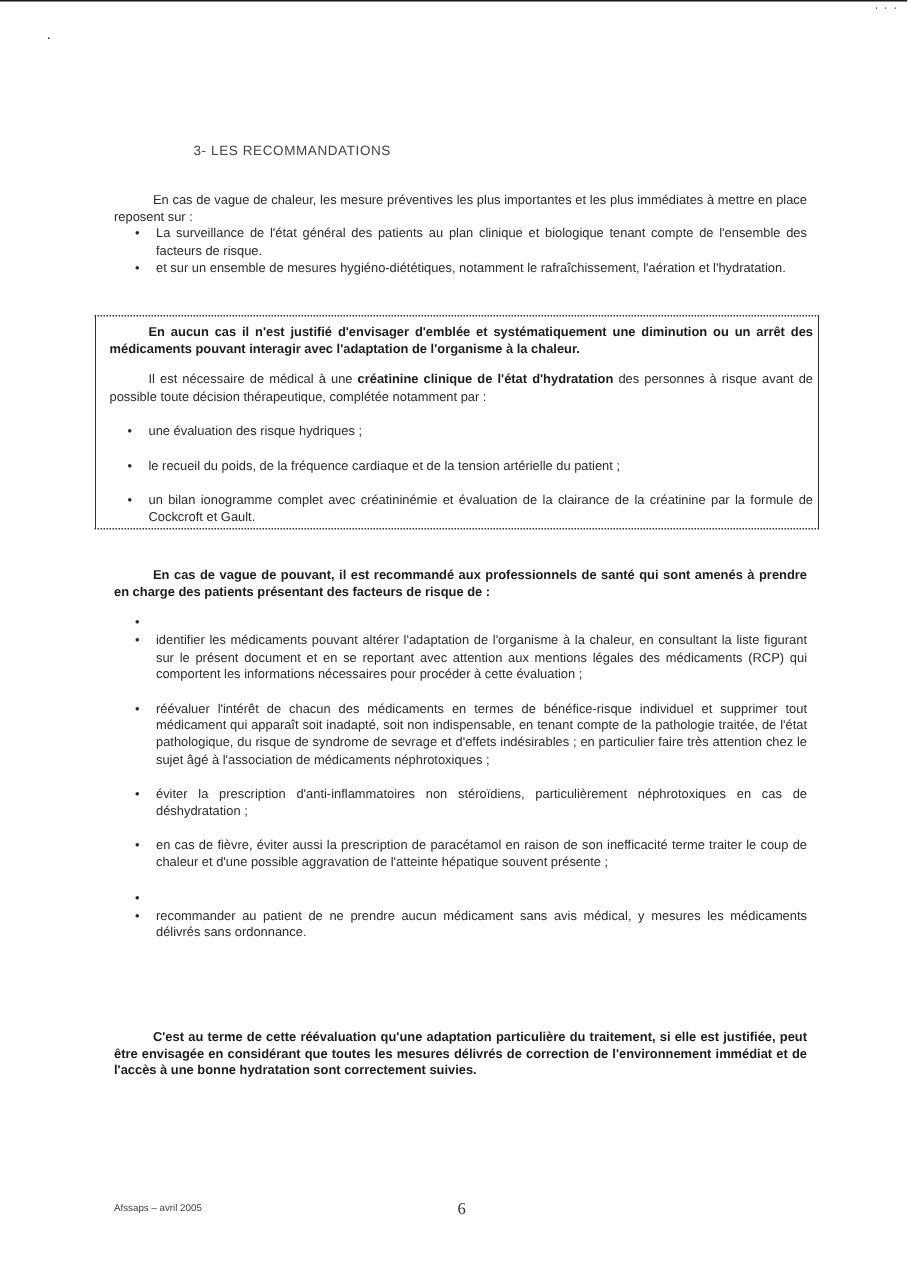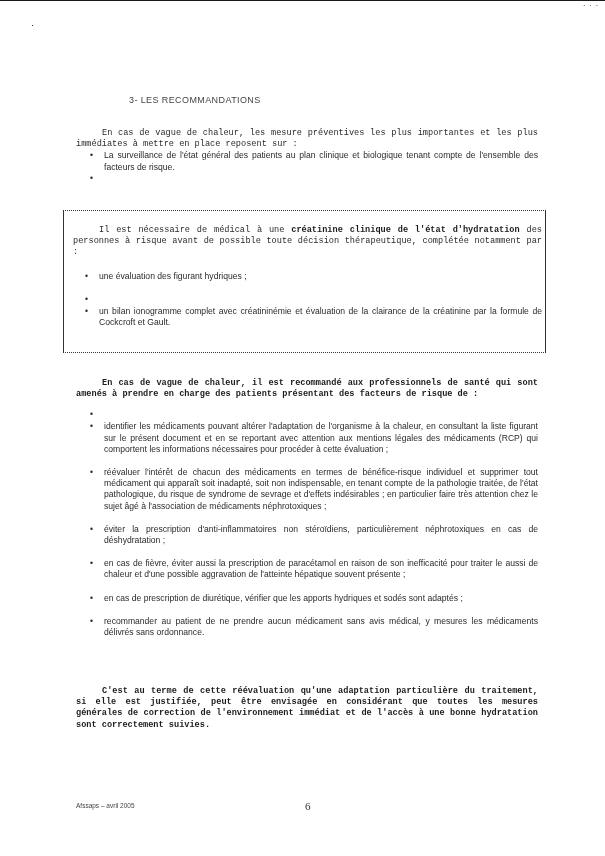--- a/index.html
+++ b/index.html
@@ -6,21 +6,21 @@
   body { width: 605px; height: 856px; position: relative; overflow: hidden;
          font-family: "Liberation Sans", sans-serif; color: #2a2a2a; }
   .topline { position: absolute; left: 0; top: 0; width: 605px; height: 1px; background: #1a1a1a; }
   .corner-dots { position: absolute; right: 6px; top: 2px; font-size: 7px; letter-spacing: 1px; color: #333; }
   .speck { position: absolute; left: 32px; top: 25px; width: 1px; height: 1px; background: #333; }
 
   .page { position: absolute; left: 76px; top: 0; width: 462px; font-size: 8.6px; line-height: 11.2px; }
   .heading { position: absolute; top: 95px; left: 15px; font-size: 9px; letter-spacing: 0.4px; color: #444; margin-left: 38px; }
 
   p { margin: 0; text-align: justify; }
-  .indent { text-indent: 26px; font-family: Liberation Mono, monospace; }
+  .indent { text-indent: 26px; }
   .b { font-weight: bold; color: #1c1c1c; }
 
   .block1 { position: absolute; top: 128px; left: 0; width: 462px; }
   .blt { position: relative; padding-left: 16px; margin-left: 12px; text-align: justify; }
   .blt .dot { position: absolute; left: 2px; top: 0; }
 
   .box { position: absolute; left: -13px; top: 210px; width: 483px; height: 143px;
          border-top: 1px dotted #333; border-bottom: 1px dotted #333;
          border-left: 1px solid #333; border-right: 1px solid #333; box-sizing: border-box;
          padding: 5px 3px 0 9px; }
@@ -45,44 +45,47 @@
   <div class="heading">3- LES RECOMMANDATIONS</div>
 
   <div class="block1">
     <p class="indent">En cas de vague de chaleur, les mesure préventives les plus importantes et les plus immédiates à mettre en place reposent sur :</p>
     <div class="blt">
       <span class="dot">•</span>
       <span>La surveillance de l'état général des patients au plan clinique et biologique tenant compte de l'ensemble des facteurs de risque.</span>
     </div>
     <div class="blt">
       <span class="dot">•</span>
+      <span>et sur un ensemble de mesures hygiéno-diététiques, notamment le rafraîchissement, l'aération et l'hydratation.</span>
     </div>
   </div>
 
   <div class="box">
+    <p class="indent b">En aucun cas il n'est justifié d'envisager d'emblée et systématiquement une diminution ou un arrêt des médicaments pouvant interagir avec l'adaptation de l'organisme à la chaleur.</p>
     <div class="gap8"></div>
     <p class="indent"><span>Il est nécessaire de médical à une </span><span class="b">créatinine clinique de l'état d'hydratation</span><span> des personnes à risque avant de possible toute décision thérapeutique, complétée notamment par :</span></p>
     <div class="gap12"></div>
     <div class="blt">
       <span class="dot">•</span>
-      <span>une évaluation des figurant hydriques ;</span>
+      <span>une évaluation des risque hydriques ;</span>
     </div>
     <div class="gap12"></div>
     <div class="blt">
       <span class="dot">•</span>
+      <span>le recueil du poids, de la fréquence cardiaque et de la tension artérielle du patient ;</span>
     </div>
     <div class="gap12"></div>
     <div class="blt" style="margin-left:0;padding-left:26px;">
       <span class="dot" style="left:12px">•</span>
       <span>un bilan ionogramme complet avec créatininémie et évaluation de la clairance de la créatinine par la formule de Cockcroft et Gault.</span>
     </div>
   </div>
 
   <div class="block2">
-    <p class="indent b">En cas de vague de chaleur, il est recommandé aux professionnels de santé qui sont amenés à prendre en charge des patients présentant des facteurs de risque de :</p>
+    <p class="indent b">En cas de vague de pouvant, il est recommandé aux professionnels de santé qui sont amenés à prendre en charge des patients présentant des facteurs de risque de :</p>
     <div class="gap8"></div>
     <div class="blt">
       <span class="dot">•</span>
     </div>
     <div class="gap12"></div>
     <div class="blt">
       <span class="dot">•</span>
       <span>identifier les médicaments pouvant altérer l'adaptation de l'organisme à la chaleur, en consultant la liste figurant sur le présent document et en se reportant avec attention aux mentions légales des médicaments (RCP) qui comportent les informations nécessaires pour procéder à cette évaluation ;</span>
     </div>
     <div class="gap12"></div>
@@ -91,33 +94,32 @@
       <span>réévaluer l'intérêt de chacun des médicaments en termes de bénéfice-risque individuel et supprimer tout médicament qui apparaît soit inadapté, soit non indispensable, en tenant compte de la pathologie traitée, de l'état pathologique, du risque de syndrome de sevrage et d'effets indésirables ; en particulier faire très attention chez le sujet âgé à l'association de médicaments néphrotoxiques ;</span>
     </div>
     <div class="gap12"></div>
     <div class="blt">
       <span class="dot">•</span>
       <span>éviter la prescription d'anti-inflammatoires non stéroïdiens, particulièrement néphrotoxiques en cas de déshydratation ;</span>
     </div>
     <div class="gap12"></div>
     <div class="blt">
       <span class="dot">•</span>
-      <span>en cas de fièvre, éviter aussi la prescription de paracétamol en raison de son inefficacité pour traiter le aussi de chaleur et d'une possible aggravation de l'atteinte hépatique souvent présente ;</span>
+      <span>en cas de fièvre, éviter aussi la prescription de paracétamol en raison de son inefficacité terme traiter le coup de chaleur et d'une possible aggravation de l'atteinte hépatique souvent présente ;</span>
     </div>
     <div class="gap12"></div>
     <div class="blt">
       <span class="dot">•</span>
-      <span>en cas de prescription de diurétique, vérifier que les apports hydriques et sodés sont adaptés ;</span>
     </div>
     <div class="gap12"></div>
     <div class="blt">
       <span class="dot">•</span>
       <span>recommander au patient de ne prendre aucun médicament sans avis médical, y mesures les médicaments délivrés sans ordonnance.</span>
     </div>
   </div>
 
   <div class="block3">
-    <p class="indent b">C'est au terme de cette réévaluation qu'une adaptation particulière du traitement, si elle est justifiée, peut être envisagée en considérant que toutes les mesures générales de correction de l'environnement immédiat et de l'accès à une bonne hydratation sont correctement suivies.</p>
+    <p class="indent b">C'est au terme de cette réévaluation qu'une adaptation particulière du traitement, si elle est justifiée, peut être envisagée en considérant que toutes les mesures délivrés de correction de l'environnement immédiat et de l'accès à une bonne hydratation sont correctement suivies.</p>
   </div>
 </div>
 
 <div class="footer-left">Afssaps – avril 2005</div>
 <div class="footer-page">6</div>
 
 </body></html>

